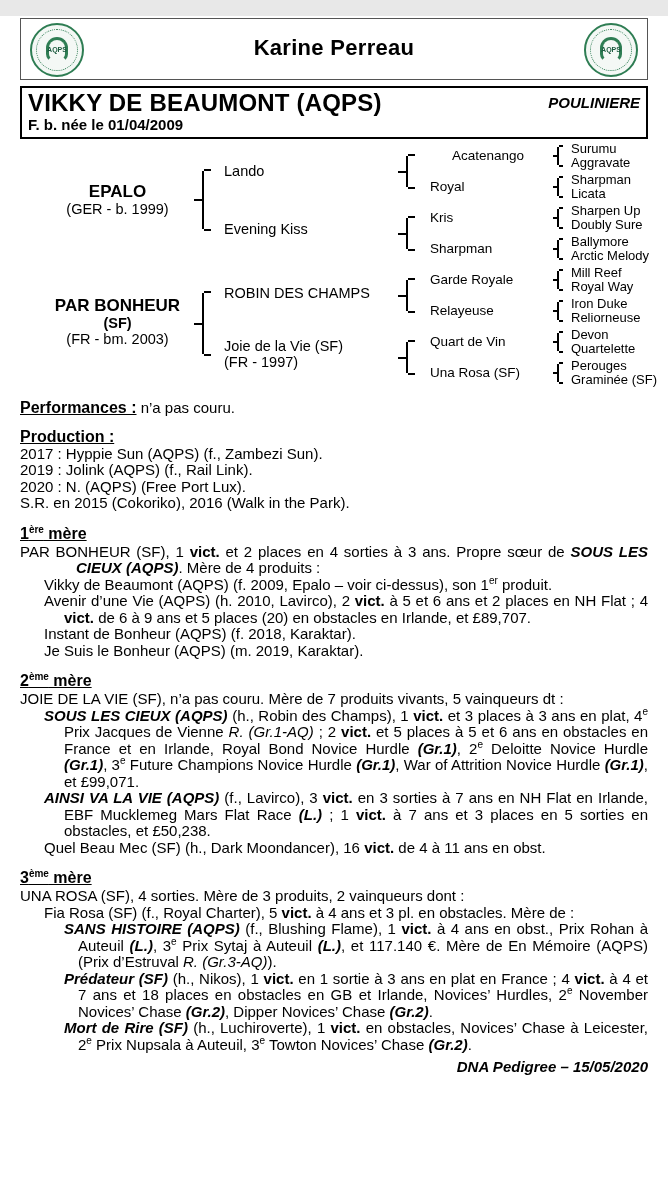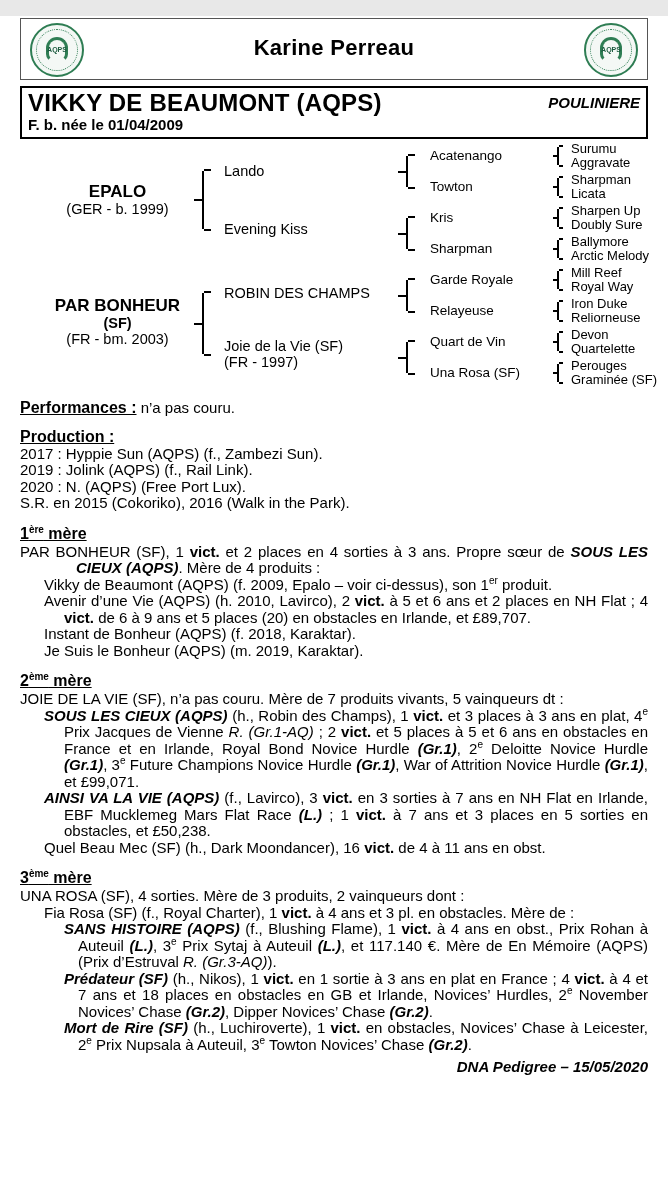--- a/index.html
+++ b/index.html
@@ -119,22 +119,22 @@
     <div class="vbr" style="left:386px;top:77px;height:31px;">
         <div class="mid"></div>
       </div>
     <div class="vbr" style="left:386px;top:139px;height:31px;">
         <div class="mid"></div>
       </div>
     <div class="vbr" style="left:386px;top:201px;height:31px;">
         <div class="mid"></div>
       </div>
 
-    <div class="pnode g3" style="left:410px;top:8px;">Acatenango</div>
-    <div class="pnode g3" style="left:410px;top:39px;">Towton</div>
+    <div class="pnode g3" style="left:432px;top:8px;">Acatenango</div>
+    <div class="pnode g3" style="left:410px;top:39px;">Royal</div>
     <div class="pnode g3" style="left:410px;top:70px;">Kris</div>
     <div class="pnode g3" style="left:410px;top:101px;">Sharpman</div>
     <div class="pnode g3" style="left:410px;top:132px;">Garde Royale</div>
     <div class="pnode g3" style="left:410px;top:163px;">Relayeuse</div>
     <div class="pnode g3" style="left:410px;top:194px;">Quart de Vin</div>
     <div class="pnode g3" style="left:410px;top:225px;">Una Rosa (SF)</div>
 
     <div class="sbr" style="left:537px;top:6px;">
         <div class="mid"></div>
       </div>
@@ -219,21 +219,21 @@
     <div class="mhead"><span>2</span><sup>ème</sup><span> mère</span></div>
     <p class="para h0"><span>JOIE DE LA VIE (SF), n’a pas couru. Mère de 7 produits vivants, 5 vainqueurs dt :</span></p>
     <p class="para h1"><span class="bi">SOUS LES CIEUX (AQPS)</span><span> (h., Robin des Champs), 1 </span><span class="b">vict.</span><span> et 3 places à 3 ans en plat, 4</span><sup>e</sup><span> Prix Jacques de Vienne </span><span class="i">R. (Gr.1-AQ)</span><span> ; 2 </span><span class="b">vict.</span><span> et 5 places à 5 et 6 ans en obstacles en France et en Irlande, Royal Bond Novice Hurdle </span><span class="bi">(Gr.1)</span><span>, 2</span><sup>e</sup><span> Deloitte Novice Hurdle </span><span class="bi">(Gr.1)</span><span>, 3</span><sup>e</sup><span> Future Champions Novice Hurdle </span><span class="bi">(Gr.1)</span><span>, War of Attrition Novice Hurdle </span><span class="bi">(Gr.1)</span><span>, et £99,071.</span></p>
     <p class="para h1"><span class="bi">AINSI VA LA VIE (AQPS)</span><span> (f., Lavirco), 3 </span><span class="b">vict.</span><span> en 3 sorties à 7 ans en NH Flat en Irlande, EBF Mucklemeg Mars Flat Race </span><span class="bi">(L.)</span><span> ; 1 </span><span class="b">vict.</span><span> à 7 ans et 3 places en 5 sorties en obstacles, et £50,238.</span></p>
     <p class="para h1"><span>Quel Beau Mec (SF) (h., Dark Moondancer), 16 </span><span class="b">vict.</span><span> de 4 à 11 ans en obst.</span></p>
   </div>
 
   <div>
     <div class="mhead"><span>3</span><sup>ème</sup><span> mère</span></div>
     <p class="para h0"><span>UNA ROSA (SF), 4 sorties. Mère de 3 produits, 2 vainqueurs dont :</span></p>
-    <p class="para h1"><span>Fia Rosa (SF) (f., Royal Charter), 1 </span><span class="b">vict.</span><span> à 4 ans et 3 pl. en obstacles. Mère de :</span></p>
+    <p class="para h1"><span>Fia Rosa (SF) (f., Royal Charter), 5 </span><span class="b">vict.</span><span> à 4 ans et 3 pl. en obstacles. Mère de :</span></p>
     <p class="para h2"><span class="bi">SANS HISTOIRE (AQPS)</span><span> (f., Blushing Flame), 1 </span><span class="b">vict.</span><span> à 4 ans en obst., Prix Rohan à Auteuil </span><span class="bi">(L.)</span><span>, 3</span><sup>e</sup><span> Prix Sytaj à Auteuil </span><span class="bi">(L.)</span><span>, et 117.140 €. Mère de En Mémoire (AQPS) (Prix d’Estruval </span><span class="i">R. (Gr.3-AQ)</span><span>).</span></p>
     <p class="para h2"><span class="bi">Prédateur (SF)</span><span> (h., Nikos), 1 </span><span class="b">vict.</span><span> en 1 sortie à 3 ans en plat en France ; 4 </span><span class="b">vict.</span><span> à 4 et 7 ans et 18 places en obstacles en GB et Irlande, Novices’ Hurdles, 2</span><sup>e</sup><span> November Novices’ Chase </span><span class="bi">(Gr.2)</span><span>, Dipper Novices’ Chase </span><span class="bi">(Gr.2)</span><span>.</span></p>
     <p class="para h2"><span class="bi">Mort de Rire (SF)</span><span> (h., Luchiroverte), 1 </span><span class="b">vict.</span><span> en obstacles, Novices’ Chase à Leicester, 2</span><sup>e</sup><span> Prix Nupsala à Auteuil, 3</span><sup>e</sup><span> Towton Novices’ Chase </span><span class="bi">(Gr.2)</span><span>.</span></p>
   </div>
 
   <div class="footer">DNA Pedigree – 15/05/2020</div>
 
 </div>
 
 </body></html>

